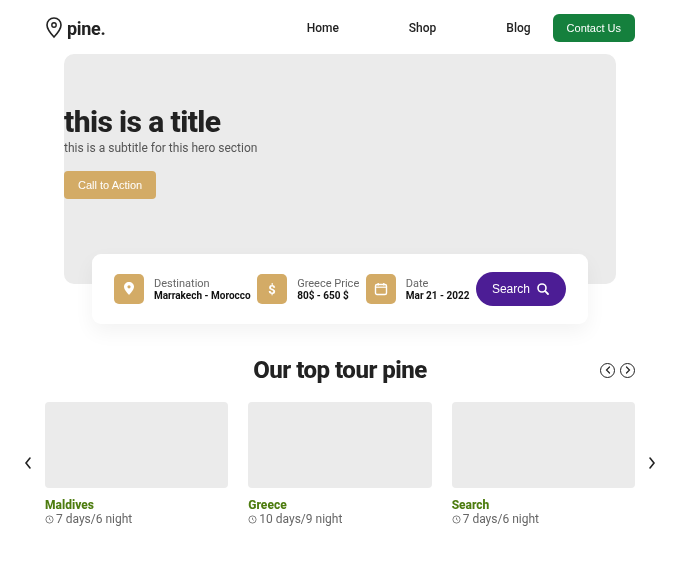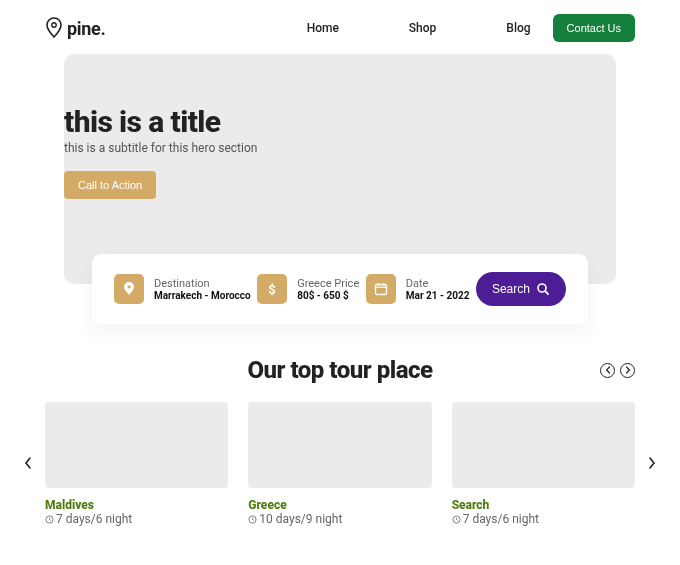--- a/index.html
+++ b/index.html
@@ -108,21 +108,21 @@
       <span>Search</span>
       <svg width="14" height="14" viewBox="0 0 14 14" fill="none">
           <circle cx="6" cy="6" r="4" stroke="#fff" stroke-width="1.6"></circle>
           <line x1="9.2" y1="9.2" x2="12" y2="12" stroke="#fff" stroke-width="1.8" stroke-linecap="round"></line>
         </svg>
     </button>
   </div>
 </div>
 
 <div class="section-header">
-  <h2 class="section-title">Our top tour place</h2>
+  <h2 class="section-title">Our top tour pine</h2>
   <div class="arrows">
     <div class="arrow-circle">
       <svg width="6" height="8" viewBox="0 0 6 8">
           <path d="M4.5 1L1.5 4l3 3" stroke="#222" stroke-width="1.2" fill="none" stroke-linecap="round"></path>
         </svg>
     </div>
     <div class="arrow-circle">
       <svg width="6" height="8" viewBox="0 0 6 8">
           <path d="M1.5 1l3 3-3 3" stroke="#222" stroke-width="1.2" fill="none" stroke-linecap="round"></path>
         </svg>

